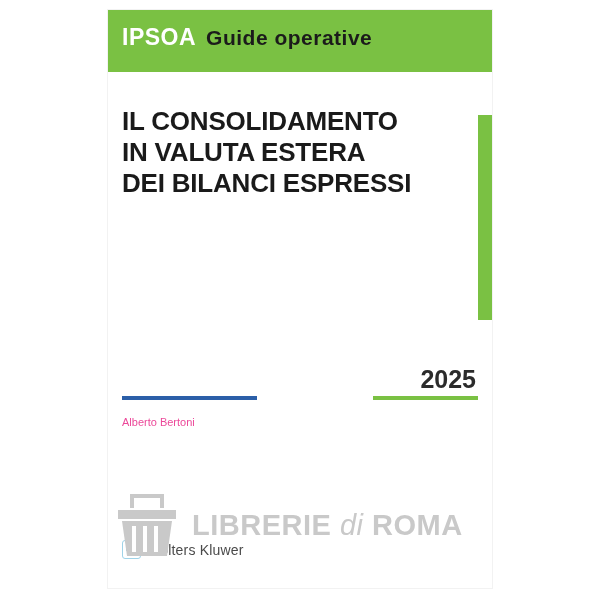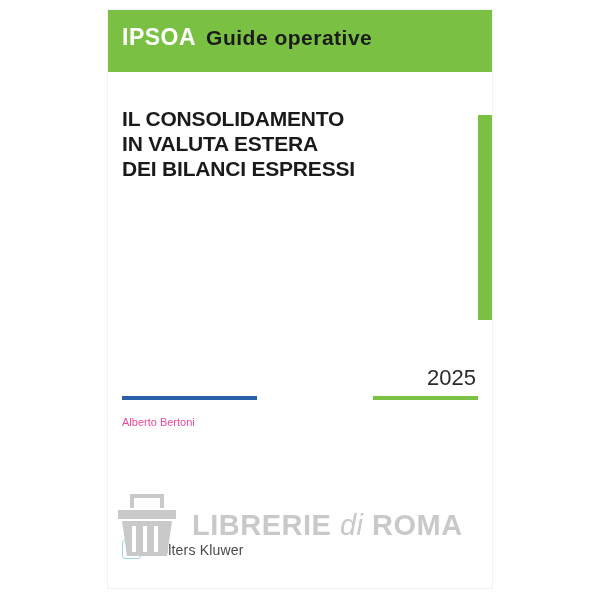--- a/index.html
+++ b/index.html
@@ -63,35 +63,35 @@
     width: 14px;
     height: 205px;
     background: #7ac143;
   }
   
   .title {
     position: absolute;
     left: 14px;
     top: 96px;
     width: 350px;
-    font-size: 21px;
+    font-size: 26px;
     line-height: 1.2;
     font-weight: 700;
     color: #1a1a1a;
     letter-spacing: -0.2px;
   }
   .title div { white-space: nowrap; }
   
   .year {
     position: absolute;
     right: 16px;
     top: 355px;
-    font-size: 22px;
+    font-size: 25px;
     color: #2b2b2b;
-    font-weight: 400;
+    font-weight: 700;
   }
   
   .rule-blue {
     position: absolute;
     left: 14px;
     top: 386px;
     width: 135px;
     height: 4px;
     background: #2b5fa8;
   }

